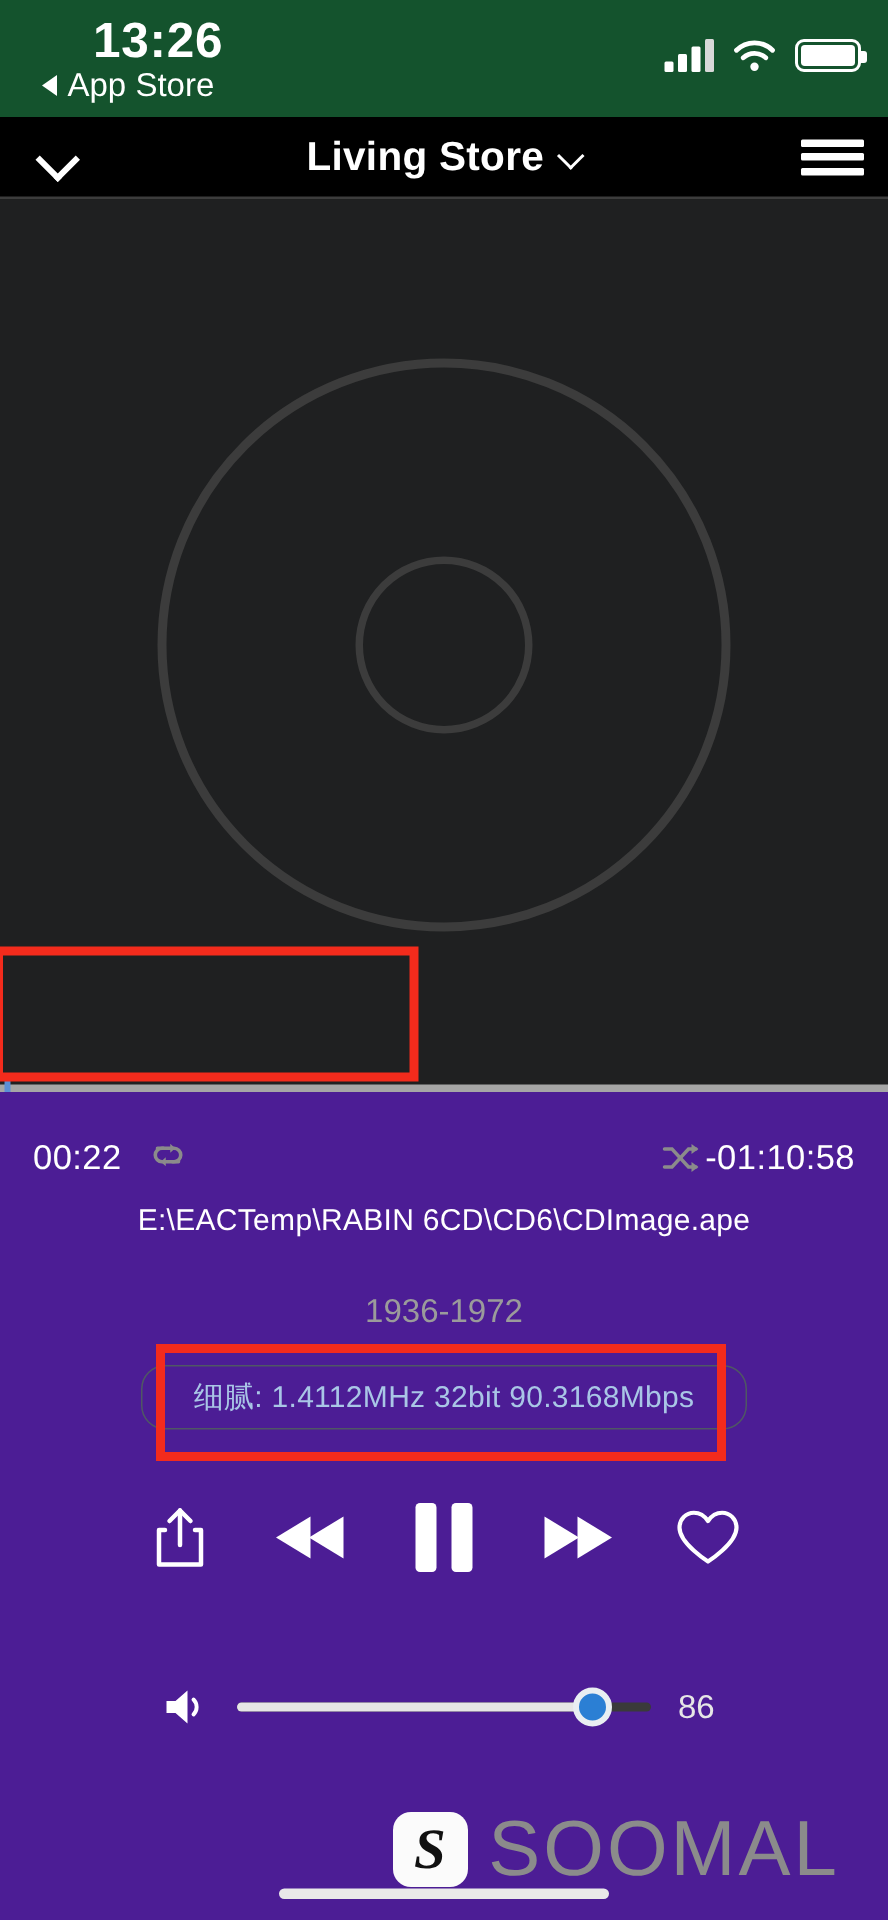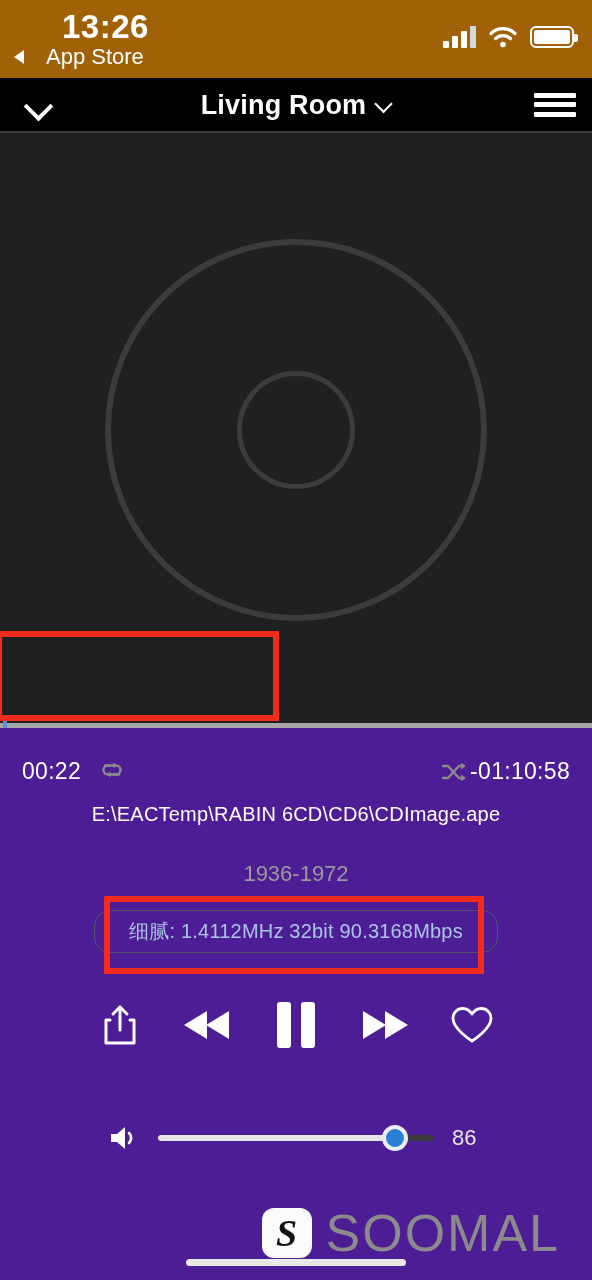--- a/index.html
+++ b/index.html
@@ -7,29 +7,29 @@
     width: 592px; height: 1280px;
     background: #000;
     font-family: "Liberation Sans", sans-serif;
     overflow: hidden;
   }
   .phone { position: relative; width: 592px; height: 1280px; background: #000; }
 
   
   .statusbar {
     position: absolute; top: 0; left: 0; width: 592px; height: 78px;
-    background: #a16207;
+    background: #14532d;
   }
   .sb-time {
     position: absolute; left: 62px; top: 8px;
     font-size: 33px; font-weight: bold; color: #fff; letter-spacing: 0.5px;
   }
   .sb-back {
-    position: absolute; left: 14px; top: 44px;
-    font-size: 22px; color: #fff; display: flex; align-items: center; gap: 22px;
+    position: absolute; left: 28px; top: 44px;
+    font-size: 22px; color: #fff; display: flex; align-items: center; gap: 7px;
   }
   .sb-back .tri {
     width: 0; height: 0;
     border-top: 7px solid transparent; border-bottom: 7px solid transparent;
     border-right: 10px solid #fff;
   }
   .sb-right {
     position: absolute; right: 18px; top: 26px;
     display: flex; align-items: flex-end; gap: 13px;
   }
@@ -237,21 +237,21 @@
           <i></i>
         </span>
     </div>
   </div>
 
   <div class="navbar">
     <div class="nav-collapse">
       <span class="chev-lg"></span>
     </div>
     <div class="nav-title-wrap">
-      <span class="nav-title">Living Room</span>
+      <span class="nav-title">Living Store</span>
       <span class="chev-sm"></span>
     </div>
     <div class="nav-menu">
       <i></i>
         <i></i>
         <i></i>
     </div>
   </div>
   <div class="hairline"></div>
 

